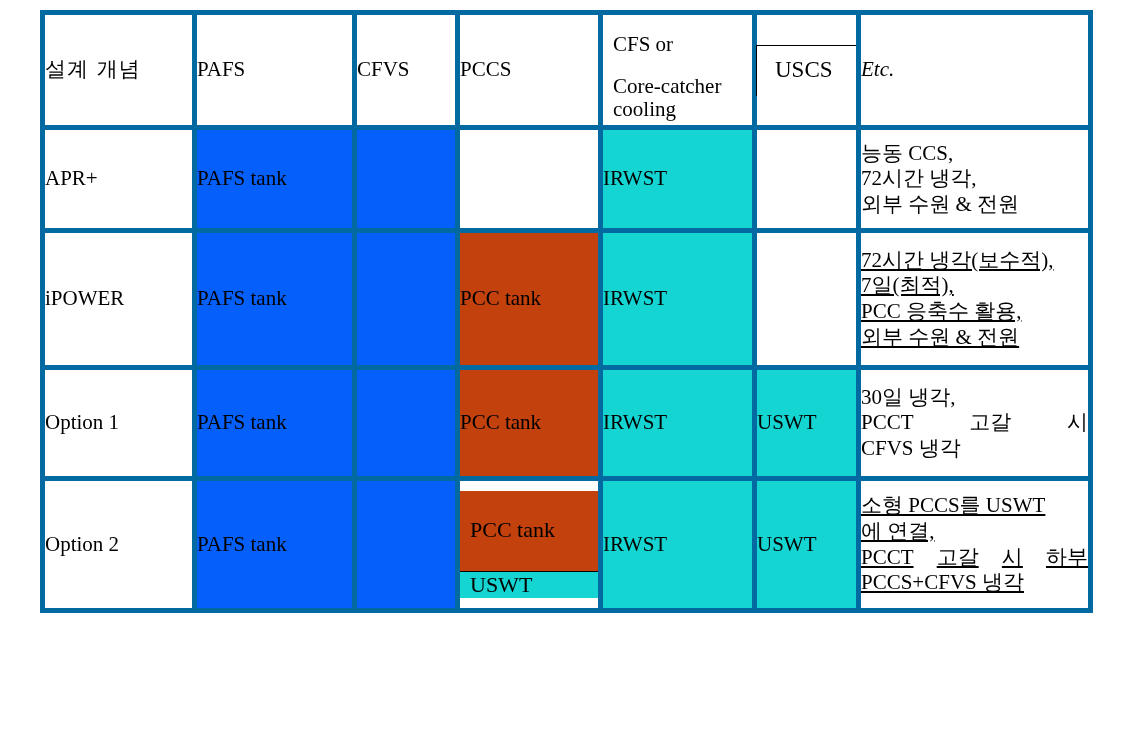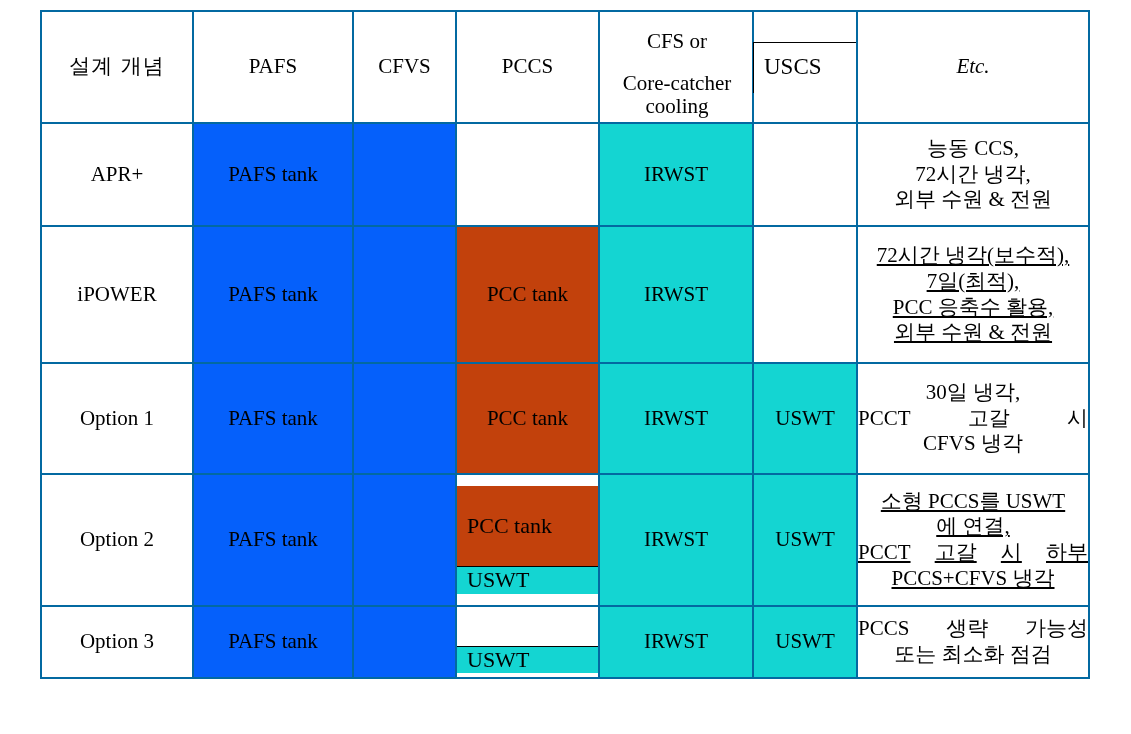--- a/index.html
+++ b/index.html
@@ -27,27 +27,27 @@
     left: 40px;
     top: 10px;
     width: 1048px;
     border-collapse: collapse;
     table-layout: fixed;
     background: #ffffff;
   }
 
   table.grid td,
   table.grid th {
-    border: 2px solid #0369a1;
+    border: 5px solid #0369a1;
     padding: 0;
     vertical-align: middle;
     font-weight: normal;
     font-size: 21px;
     line-height: 1.22;
-    text-align: center;
+    text-align: left;
   }
 
   
   col.c-concept { width: 152px; }
   col.c-pafs    { width: 160px; }
   col.c-cfvs    { width: 103px; }
   col.c-pccs    { width: 143px; }
   col.c-cfs     { width: 154px; }
   col.c-uscs    { width: 104px; }
   col.c-etc     { width: 232px; }
@@ -81,21 +81,21 @@
     position: relative;
   }
   .uscs-box {
     border: 1px solid #000000;
     border-bottom: none;
     border-right: none;
     height: 51px;
     margin-left: -1px;
     display: flex;
     align-items: center;
-    padding-left: 10px;
+    padding-left: 18px;
     box-sizing: border-box;
     font-size: 23px;
   }
   .hdr-etc { vertical-align: middle; padding-left: 12px; font-style: italic; }
 
   
   .lbl {
     padding-left: 10px;
     font-size: 22px;
     white-space: nowrap;
@@ -270,38 +270,17 @@
           <span class="ln-just">
             <span>PCCT</span>
             <span>고갈</span>
             <span>시</span>
             <span>하부</span>
           </span>
           <span class="ln">PCCS+CFVS 냉각</span>
         </td>
       </tr>
 
-      <tr class="r-opt3">
-        <td class="lbl">Option 3</td>
-        <td class="cell-text fill-blue">PAFS tank</td>
-        <td class="cell-blank fill-blue"></td>
-        <td class="split">
-          <div class="split-inner">
-            <div class="split-top opt3-top fill-white"></div>
-            <div class="split-bot fill-cyan">USWT</div>
-          </div>
-        </td>
-        <td class="cell-text fill-cyan">IRWST</td>
-        <td class="cell-text fill-cyan">USWT</td>
-        <td class="notes">
-          <span class="ln-just">
-            <span>PCCS</span>
-            <span>생략</span>
-            <span>가능성</span>
-          </span>
-          <span class="ln">또는 최소화 점검</span>
-        </td>
-      </tr>
 
     </tbody>
   </table>
 
 </div>
 
 </body></html>

